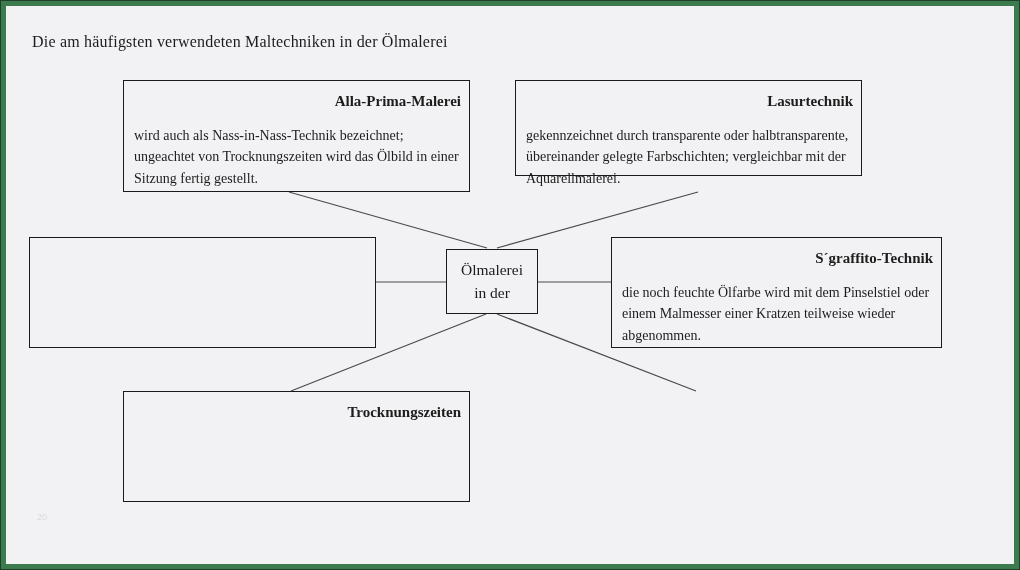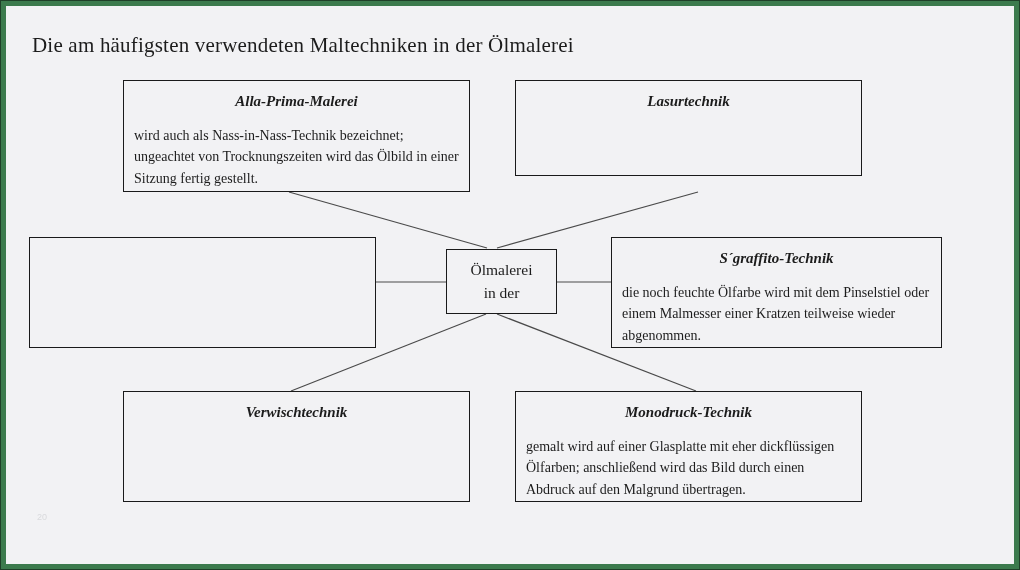--- a/index.html
+++ b/index.html
@@ -25,59 +25,58 @@
     inset: 0;
     border: 1px solid #1f4028;
     pointer-events: none;
     z-index: 6;
     box-sizing: border-box;
   }
   .slide-title {
     position: absolute;
     left: 32px;
     top: 33px;
-    font-size: 21px;
+    font-size: 16px;
     letter-spacing: 0.2px;
     white-space: nowrap;
   }
   .svg-layer {
     position: absolute;
     inset: 0;
     width: 1020px;
     height: 570px;
     z-index: 1;
   }
   .node {
     position: absolute;
     border: 1px solid #1a1a1a;
     box-sizing: border-box;
     background: #f2f2f4;
     z-index: 2;
   }
   .node h3 {
     margin: 11px 8px 0 8px;
-    text-align: center;
+    text-align: right;
     font-size: 15px;
     font-weight: bold;
     line-height: 1.2;
-    font-style: italic;
   }
   .node p {
     margin: 15px 9px 0 10px;
     font-size: 14px;
     line-height: 1.52;
   }
   .node-a { left: 123px; top: 80px;  width: 347px; height: 112px; }
   .node-b { left: 515px; top: 80px;  width: 347px; height: 96px; }
   .node-c { left: 29px;  top: 237px; width: 347px; height: 111px; }
   .node-d { left: 611px; top: 237px; width: 331px; height: 111px; }
   .node-e { left: 123px; top: 391px; width: 347px; height: 111px; }
   .node-f { left: 515px; top: 391px; width: 347px; height: 111px; }
   .center-node {
-    left: 446px; top: 249px; width: 111px; height: 65px;
+    left: 446px; top: 249px; width: 92px; height: 65px;
     display: flex;
     flex-direction: column;
     align-items: center;
     justify-content: center;
     font-size: 15.5px;
     line-height: 1.45;
     text-align: center;
     z-index: 3;
   }
   .page-number {
@@ -105,38 +104,35 @@
 
   <div class="slide-title">Die am häufigsten verwendeten Maltechniken in der Ölmalerei</div>
 
   <div class="node node-a">
     <h3>Alla-Prima-Malerei</h3>
     <p>wird auch als Nass-in-Nass-Technik bezeichnet; ungeachtet von Trocknungszeiten wird das Ölbild in einer Sitzung fertig gestellt.</p>
   </div>
 
   <div class="node node-b">
     <h3>Lasurtechnik</h3>
+    <p>gekennzeichnet durch transparente oder halbtransparente, übereinander gelegte Farbschichten; vergleichbar mit der Aquarellmalerei.</p>
   </div>
 
   <div class="node node-c">
   </div>
 
   <div class="node node-d">
     <h3>S´graffito-Technik</h3>
     <p>die noch feuchte Ölfarbe wird mit dem Pinselstiel oder einem Malmesser einer Kratzen teilweise wieder abgenommen.</p>
   </div>
 
   <div class="node node-e">
-    <h3>Verwischtechnik</h3>
+    <h3>Trocknungszeiten</h3>
   </div>
 
-  <div class="node node-f">
-    <h3>Monodruck-Technik</h3>
-    <p>gemalt wird auf einer Glasplatte mit eher dickflüssigen Ölfarben; anschließend wird das Bild durch einen Abdruck auf den Malgrund übertragen.</p>
-  </div>
 
   <div class="node center-node">
     <div>Ölmalerei</div>
     <div>in der</div>
   </div>
 
   <div class="page-number">20</div>
 
   <div class="frame"></div>
   <div class="frame-outer"></div>

